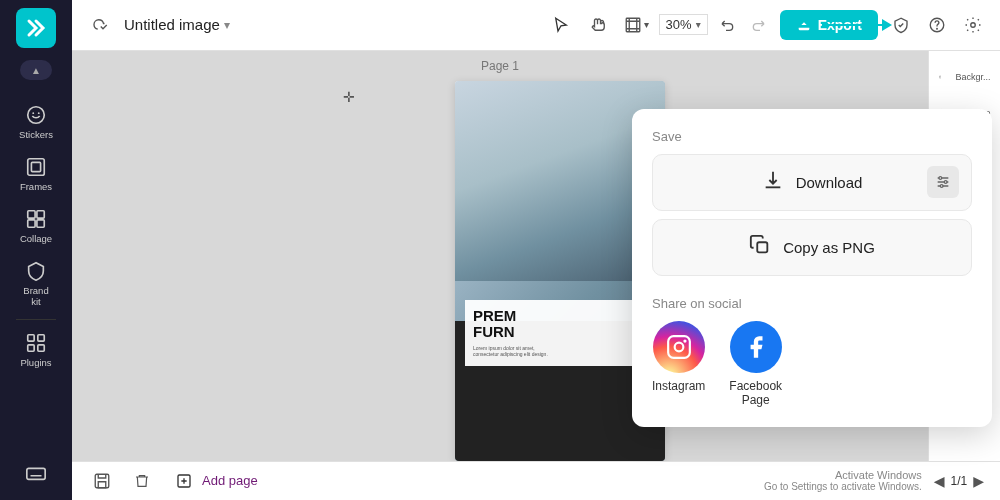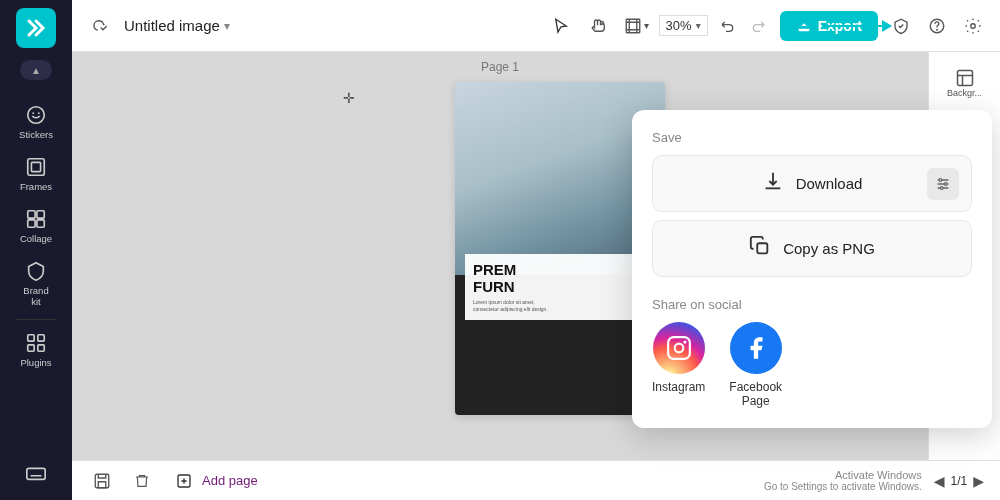--- a/index.html
+++ b/index.html
@@ -148,21 +148,21 @@
     .page-label {
       position: absolute;
       top: 8px;
       left: 50%;
       transform: translateX(-50%);
       font-size: 12px;
       color: #777;
     }
     .canvas-card {
       width: 210px;
-      height: 333px;
+      height: 380px;
       background: white;
       border-radius: 4px;
       overflow: hidden;
       box-shadow: 0 2px 8px rgba(0,0,0,0.15);
       position: relative;
       margin-left: 120px;
     }
     .canvas-card-img {
       width: 100%; height: 100%;
       background: linear-gradient(135deg, #c8d8e8 0%, #a0b8c8 30%, #7090a0 60%, #506070 100%);
@@ -180,26 +180,26 @@
       background: white;
       border-left: 1px solid #e0e0e0;
       display: flex;
       flex-direction: column;
       align-items: center;
       padding: 10px 0;
       gap: 4px;
     }
     .right-panel-item {
       width: 60px;
-      display: flex; flex-direction: column;
+      display: flex; flex-direction: row;
       align-items: center;
       padding: 6px 4px;
       border-radius: 6px;
       cursor: pointer;
-      color: #555; font-size: 9.5px; gap: 0;
+      color: #555; font-size: 9.5px; gap: 14px;
     }
     .right-panel-item svg { width: 20px; height: 20px; }
 
     
     .bottom-bar {
       height: 40px;
       background: white;
       border-top: 1px solid #e0e0e0;
       display: flex;
       align-items: center;

